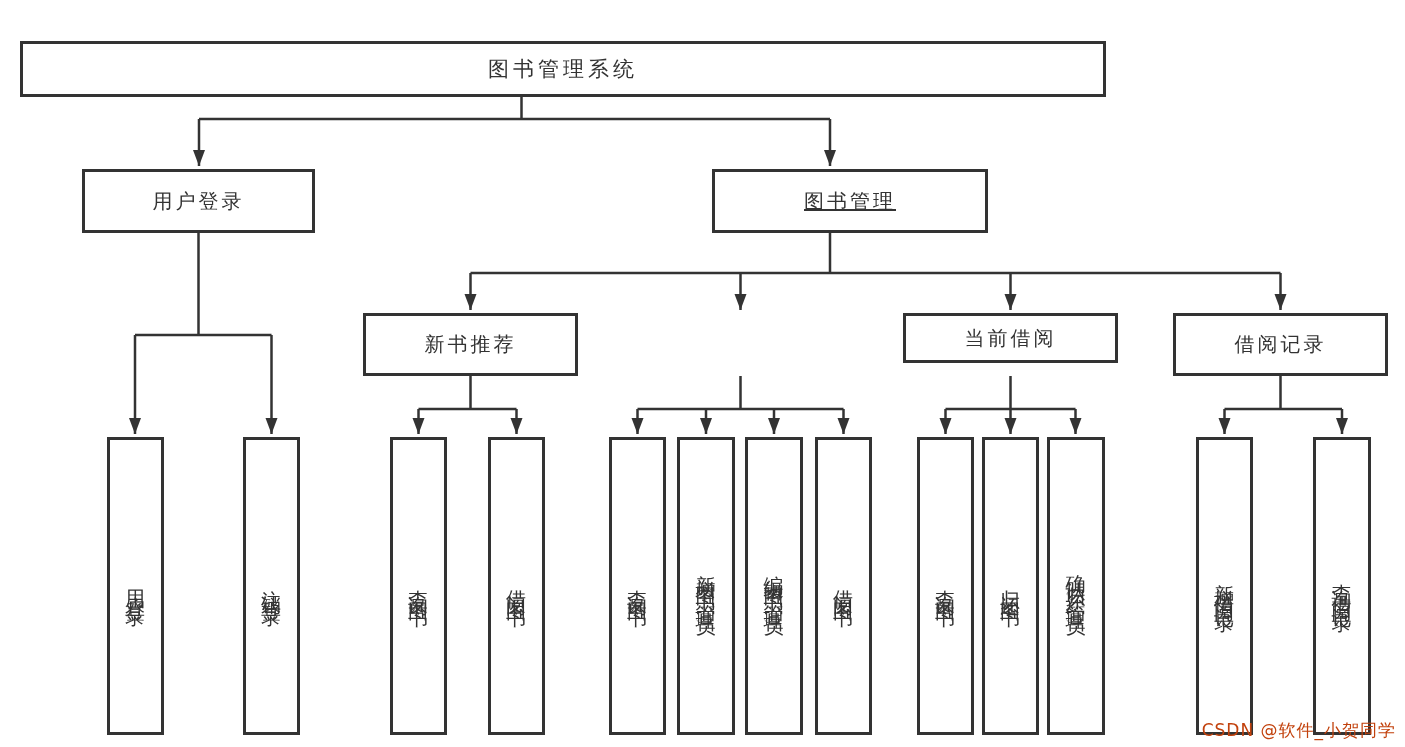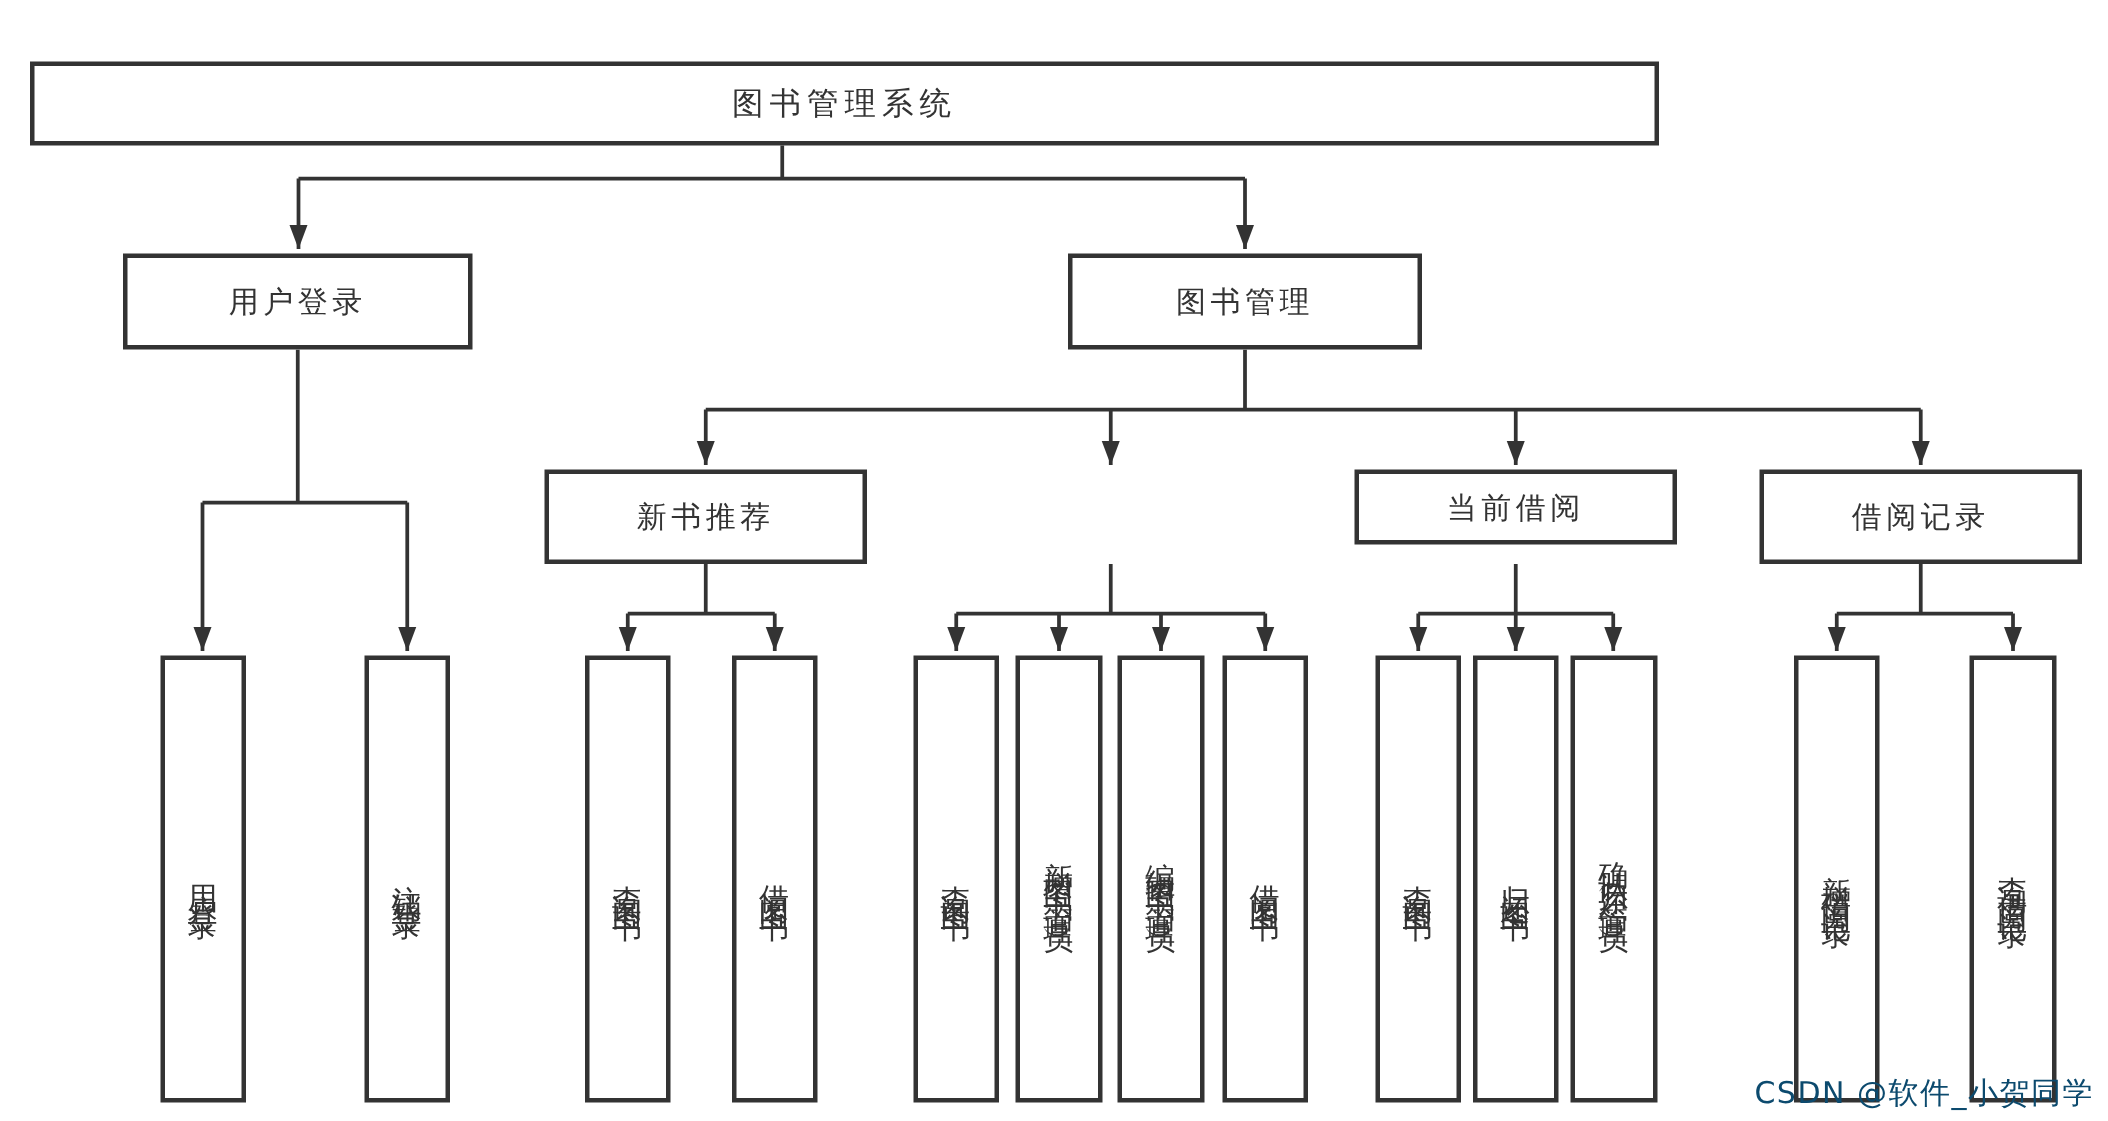--- a/index.html
+++ b/index.html
@@ -46,22 +46,22 @@
     text-orientation: mixed;
     font-size: 20px;
     letter-spacing: 6px;
     line-height: 1;
     white-space: nowrap;
   }
   .watermark {
     position: absolute;
     right: 9px;
     bottom: 5px;
-    font-size: 20px;
-    color: #0c4a6e;
+    font-size: 17px;
+    color: #c2410c;
     letter-spacing: 1px;
     white-space: nowrap;
   }
 </style>
 </head>
 <body>
 
 <div class="canvas">
 
   <svg class="connectors" viewBox="0 0 1405 747">
@@ -107,21 +107,21 @@
     </g>
   </svg>
 
   <div class="node node-h node-root" style="left:20px; top:13px; width:1086px; height:56px;margin-top:28px;">
     <span>图书管理系统</span>
   </div>
 
   <div class="node node-h" style="left:82px; top:169px; width:233px; height:64px;">
     <span>用户登录</span>
   </div>
-  <div class="node node-h" style="left:712px; top:169px; width:236px; height:64px;">
+  <div class="node node-h" style="left:712px; top:169px; width:276px; height:64px;text-decoration:underline;">
     <span>图书管理</span>
   </div>
 
   <div class="node node-h" style="left:363px; top:313px; width:215px; height:63px;justify-content:center;">
     <span>新书推荐</span>
   </div>
   <div class="node node-h" style="left:903px; top:313px; width:215px; height:50px;">
     <span>当前借阅</span>
   </div>
   <div class="node node-h" style="left:1173px; top:313px; width:215px; height:63px;">

